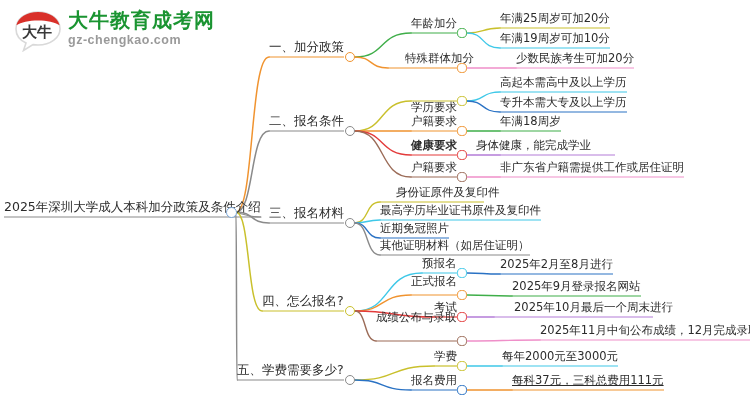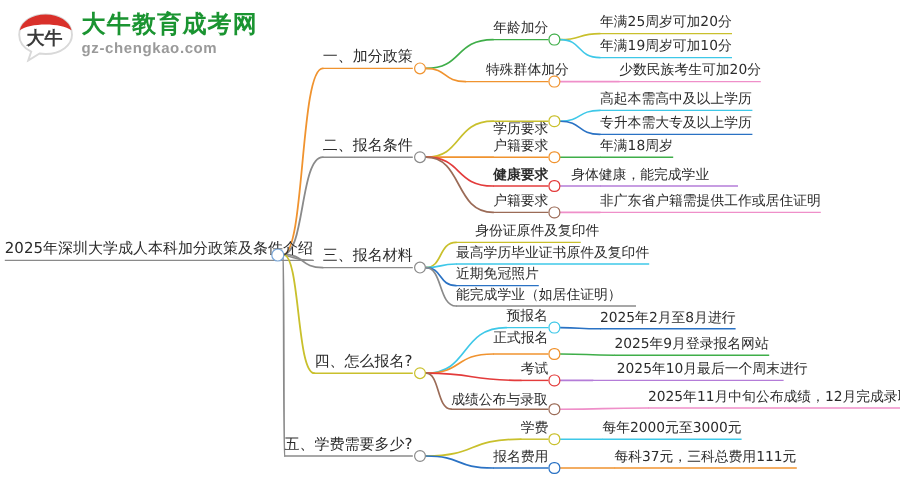--- a/index.html
+++ b/index.html
@@ -164,38 +164,38 @@
       <div class="dot" style="left: 457.4px; top: 150.4px; height: 9.2px; width: 9.2px; border: 1.6px solid rgb(227, 59, 59);"></div>
       <div class="node lvl3" style="left: 476px; visibility: visible; top: 140px;">身体健康，能完成学业</div>
       <div class="node lvl2" style="left: 411px; visibility: visible; top: 162px; text-align: center;">户籍要求</div>
       <div class="dot" style="left: 457.4px; top: 172.4px; height: 9.2px; width: 9.2px; border: 1.6px solid rgb(155, 107, 87);"></div>
       <div class="node lvl3" style="left: 500px; visibility: visible; top: 162px; text-align: right;">非广东省户籍需提供工作或居住证明</div>
       <div class="node lvl1" style="left: 269px; visibility: visible; top: 207px;">三、报名材料</div>
       <div class="dot" style="left: 345px; top: 218px; height: 10px; width: 10px; border: 1.6px solid rgb(138, 138, 138);"></div>
       <div class="node lvl2" style="left: 364px; visibility: visible; top: 187px; margin-left: 32px;">身份证原件及复印件</div>
       <div class="node lvl2" style="left: 380px; visibility: visible; top: 205px;">最高学历毕业证书原件及复印件</div>
       <div class="node lvl2" style="left: 380px; visibility: visible; top: 223px;">近期免冠照片</div>
-      <div class="node lvl2" style="left: 380px; visibility: visible; top: 240px;">能完成学业（如居住证明）</div>
+      <div class="node lvl2" style="left: 380px; visibility: visible; top: 240px;">其他证明材料（如居住证明）</div>
       <div class="node lvl1" style="left: 262px; visibility: visible; top: 295px;">四、怎么报名?</div>
       <div class="dot" style="left: 345px; top: 306px; height: 10px; width: 10px; border: 1.6px solid rgb(201, 192, 44);"></div>
       <div class="node lvl2" style="left: 422px; visibility: visible; top: 258px;">预报名</div>
       <div class="dot" style="left: 457.4px; top: 268.4px; height: 9.2px; width: 9.2px; border: 1.6px solid rgb(62, 200, 232);"></div>
       <div class="node lvl3" style="left: 500px; visibility: visible; top: 259px;">2025年2月至8月进行</div>
       <div class="node lvl2" style="left: 411px; visibility: visible; top: 276px;">正式报名</div>
       <div class="dot" style="left: 457.4px; top: 290.4px; height: 9.2px; width: 9.2px; border: 1.6px solid rgb(240, 147, 47);"></div>
       <div class="node lvl3" style="left: 512px; visibility: visible; top: 281px;">2025年9月登录报名网站</div>
       <div class="node lvl2" style="left: 434px; visibility: visible; top: 302px;">考试</div>
       <div class="dot" style="left: 457.4px; top: 312.4px; height: 9.2px; width: 9.2px; border: 1.6px solid rgb(227, 59, 59);"></div>
       <div class="node lvl3" style="left: 494px; visibility: visible; top: 302px; margin-left: 20px;">2025年10月最后一个周末进行</div>
-      <div class="node lvl2" style="left: 376px; visibility: visible; top: 328px;">成绩公布与录取</div>
+      <div class="node lvl2" style="left: 376px; visibility: visible; top: 312px;">成绩公布与录取</div>
       <div class="dot" style="left: 457.4px; top: 336.4px; height: 9.2px; width: 9.2px; border: 1.6px solid rgb(155, 107, 87);"></div>
       <div class="node lvl3" style="left: 540px; visibility: visible; top: 325px;">2025年11月中旬公布成绩，12月完成录取</div>
       <div class="node lvl1" style="left: 237px; visibility: visible; top: 364px;">五、学费需要多少?</div>
       <div class="dot" style="left: 345px; top: 375px; height: 10px; width: 10px; border: 1.6px solid rgb(138, 138, 138);"></div>
       <div class="node lvl2" style="left: 434px; visibility: visible; top: 351px;">学费</div>
       <div class="dot" style="left: 457.4px; top: 361.4px; height: 9.2px; width: 9.2px; border: 1.6px solid rgb(201, 192, 44);"></div>
       <div class="node lvl3" style="left: 502px; visibility: visible; top: 351px;">每年2000元至3000元</div>
       <div class="node lvl2" style="left: 411px; visibility: visible; top: 375px;">报名费用</div>
       <div class="dot" style="left: 457.4px; top: 385.4px; height: 9.2px; width: 9.2px; border: 1.6px solid rgb(42, 114, 196);"></div>
-      <div class="node lvl3" style="left: 512px; visibility: visible; top: 375px;">每科37元，三科总费用111元</div>
+      <div class="node lvl3" style="left: 512px; visibility: visible; top: 375px; text-decoration: underline;">每科37元，三科总费用111元</div>
     </div>
 
 </div>
 
 </body></html>

